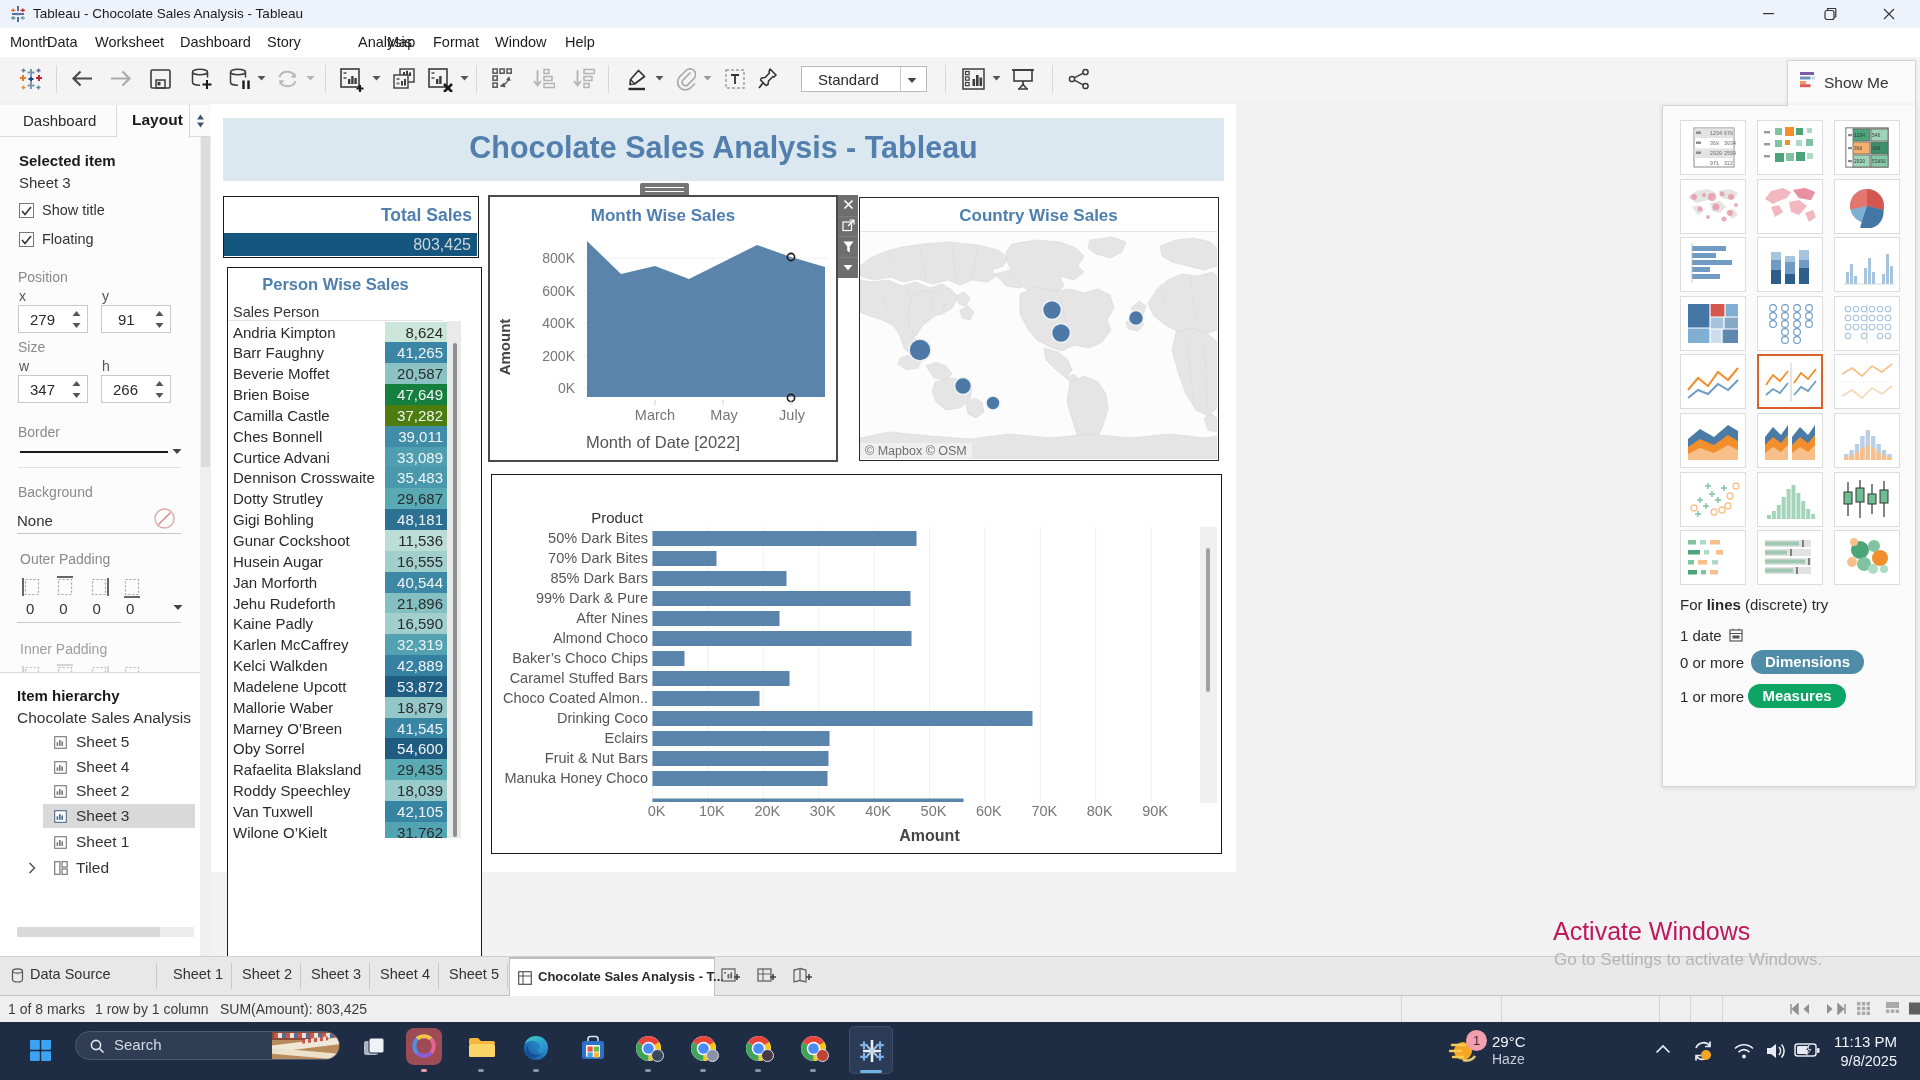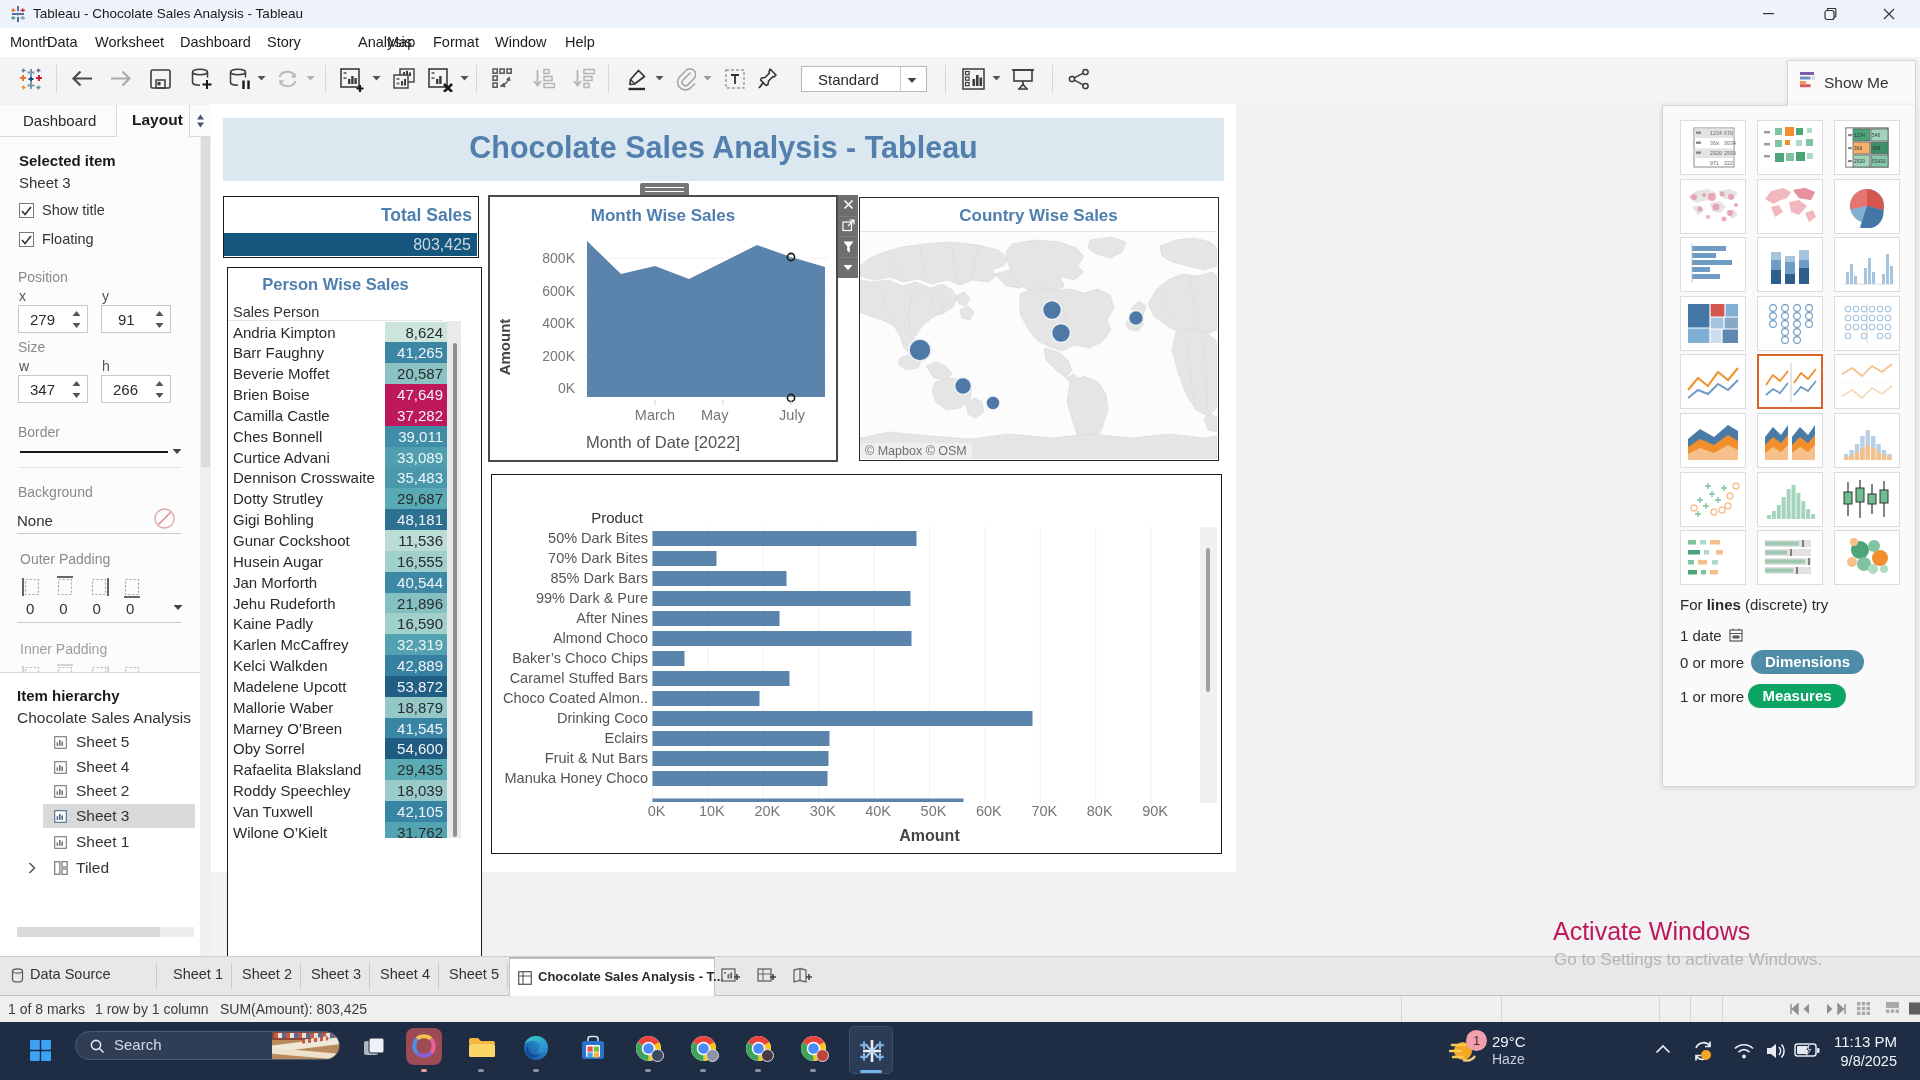--- a/index.html
+++ b/index.html
@@ -418,25 +418,25 @@
     </div>
 <div class="ab" style="left:5px;top:76px;font-size:15px;color:#2a2a2a;white-space:nowrap;">Barr Faughny</div>
 <div class="ab" style="left:157px;top:74px;width:62px;height:21px;background:#3a86a4;">
       <div class="ab" style="right:4px;top:2px;font-size:15px;color:#f2f5f7;">41,265</div>
     </div>
 <div class="ab" style="left:5px;top:97px;font-size:15px;color:#2a2a2a;white-space:nowrap;">Beverie Moffet</div>
 <div class="ab" style="left:157px;top:95px;width:62px;height:21px;background:#8bc3c5;">
       <div class="ab" style="right:4px;top:2px;font-size:15px;color:#2a2a2a;">20,587</div>
     </div>
 <div class="ab" style="left:5px;top:118px;font-size:15px;color:#2a2a2a;white-space:nowrap;">Brien Boise</div>
-<div class="ab" style="left:157px;top:116px;width:62px;height:21px;background:#be185d;">
+<div class="ab" style="left:157px;top:116px;width:62px;height:21px;background:#15803d;">
       <div class="ab" style="right:4px;top:2px;font-size:15px;color:#f2f5f7;">47,649</div>
     </div>
 <div class="ab" style="left:5px;top:139px;font-size:15px;color:#2a2a2a;white-space:nowrap;">Camilla Castle</div>
-<div class="ab" style="left:157px;top:137px;width:62px;height:21px;background:#be185d;">
+<div class="ab" style="left:157px;top:137px;width:62px;height:21px;background:#4d7c0f;">
       <div class="ab" style="right:4px;top:2px;font-size:15px;color:#f2f5f7;">37,282</div>
     </div>
 <div class="ab" style="left:5px;top:160px;font-size:15px;color:#2a2a2a;white-space:nowrap;">Ches Bonnell</div>
 <div class="ab" style="left:157px;top:158px;width:62px;height:21px;background:#408da7;">
       <div class="ab" style="right:4px;top:2px;font-size:15px;color:#f2f5f7;">39,011</div>
     </div>
 <div class="ab" style="left:5px;top:181px;font-size:15px;color:#2a2a2a;white-space:nowrap;">Curtice Advani</div>
 <div class="ab" style="left:157px;top:179px;width:62px;height:20px;background:#509fb0;">
       <div class="ab" style="right:4px;top:2px;font-size:15px;color:#f2f5f7;">33,089</div>
     </div>
@@ -535,21 +535,21 @@
 <path d="M233 203 V208" stroke="#cfcfcf" stroke-width="1"></path>
 <path d="M301 203 V208" stroke="#cfcfcf" stroke-width="1"></path>
 </svg>
 <div class="ab" style="left:40px;top:53px;width:45px;text-align:right;font-size:14px;color:#767676;">800K</div>
 <div class="ab" style="left:40px;top:85.5px;width:45px;text-align:right;font-size:14px;color:#767676;">600K</div>
 <div class="ab" style="left:40px;top:118px;width:45px;text-align:right;font-size:14px;color:#767676;">400K</div>
 <div class="ab" style="left:40px;top:150.5px;width:45px;text-align:right;font-size:14px;color:#767676;">200K</div>
 <div class="ab" style="left:40px;top:183px;width:45px;text-align:right;font-size:14px;color:#767676;">0K</div>
 <div class="ab" style="left:6px;top:75px;width:150px;transform:rotate(-90deg);transform-origin:75px 75px;text-align:center;font-size:15px;font-weight:bold;color:#444;">Amount</div>
 <div class="ab" style="left:142px;top:210px;width:46px;text-align:center;font-size:14.5px;color:#767676;">March</div>
-<div class="ab" style="left:211px;top:210px;width:46px;font-size:14.5px;color:#767676;">May</div>
+<div class="ab" style="left:211px;top:210px;width:46px;text-align:center;font-size:14.5px;color:#767676;">May</div>
 <div class="ab" style="left:279px;top:210px;width:46px;text-align:center;font-size:14.5px;color:#767676;">July</div>
 <div class="ab" style="left:0;top:236px;width:346px;text-align:center;font-size:16.5px;color:#555;">Month of Date [2022]</div>
 </div>
 <div class="ab" style="left:838px;top:195px;width:20px;height:83px;background:#6e6e6e;"></div>
 <svg class="ab" style="left:843px;top:199px" width="11" height="11">
     <path d="M1.5 1.5 L9.5 9.5 M9.5 1.5 L1.5 9.5" stroke="#fff" stroke-width="1.6"></path>
   </svg>
 <svg class="ab" style="left:842px;top:219px" width="13" height="13">
     <rect x="1" y="3" width="8.5" height="8.5" fill="none" stroke="#fff" stroke-width="1.2"></rect>
     <path d="M6 7 L11.5 1.5 M7.5 1 H12 V5.5" fill="none" stroke="#fff" stroke-width="1.2"></path>

